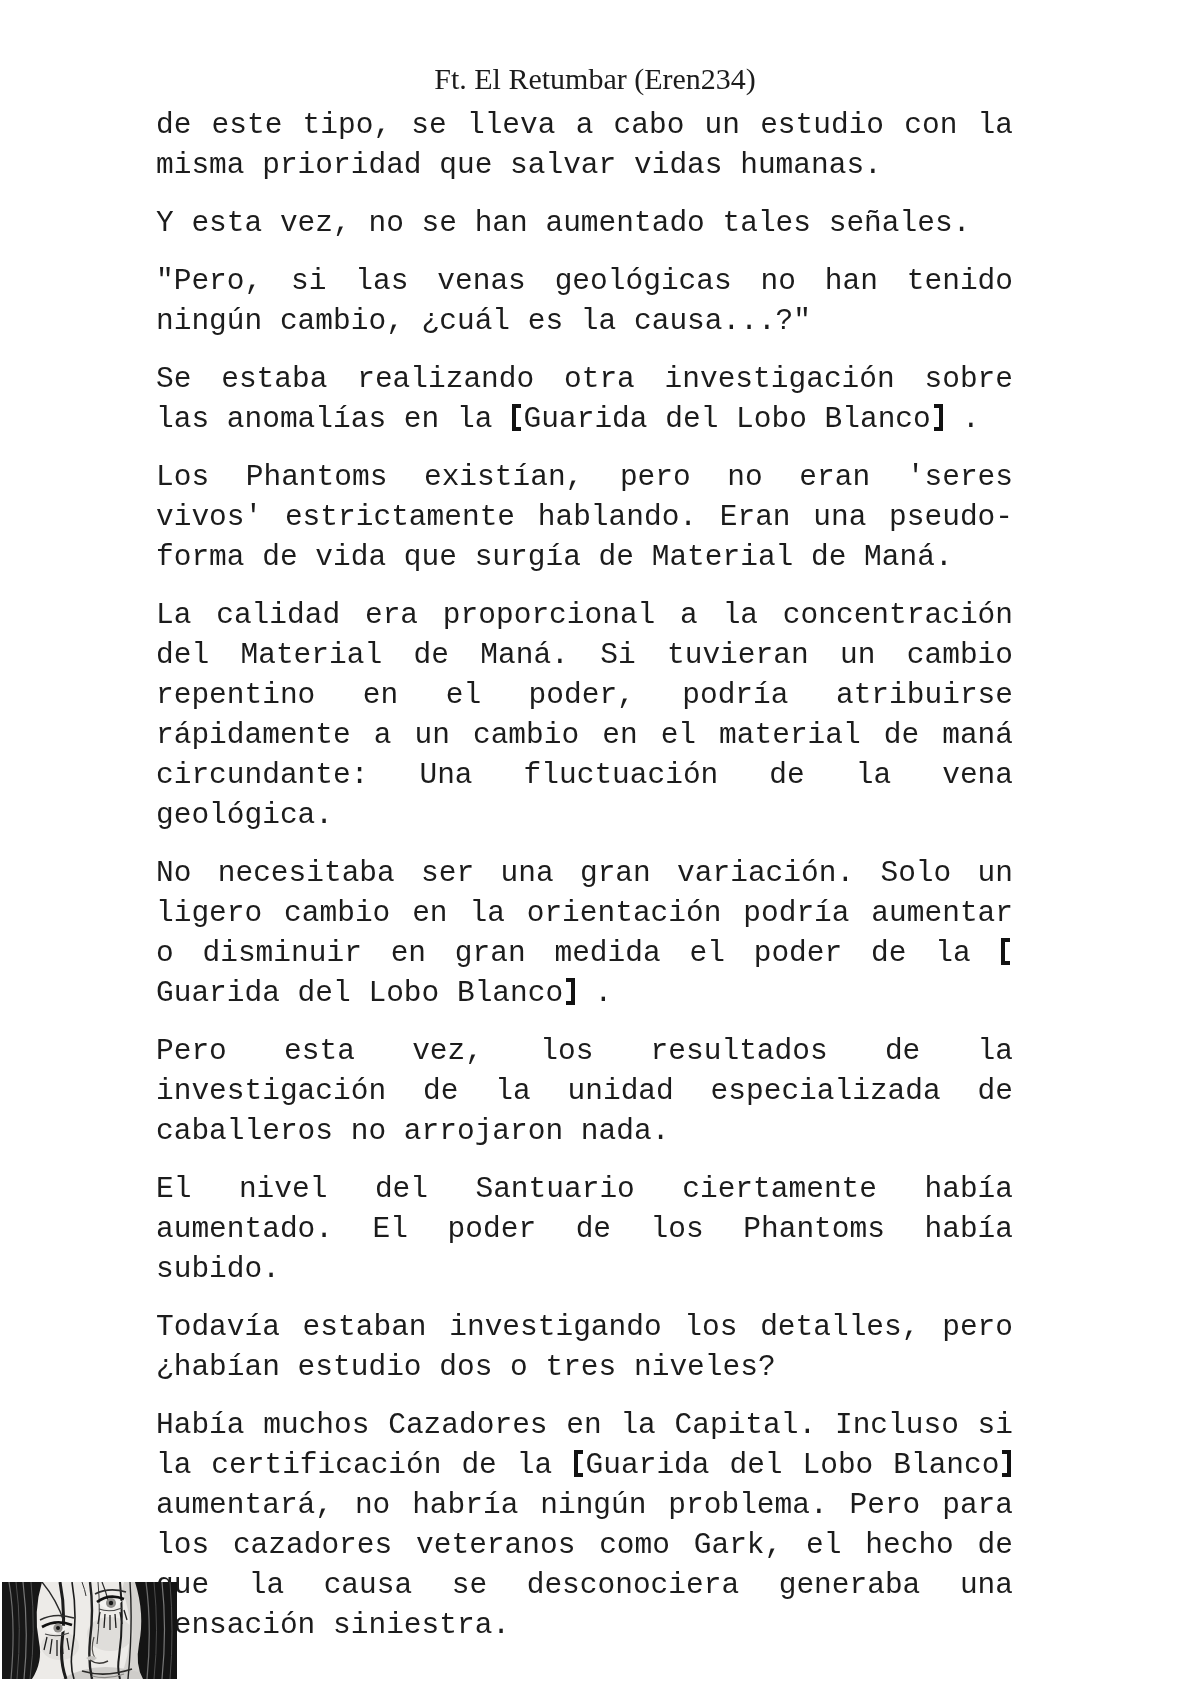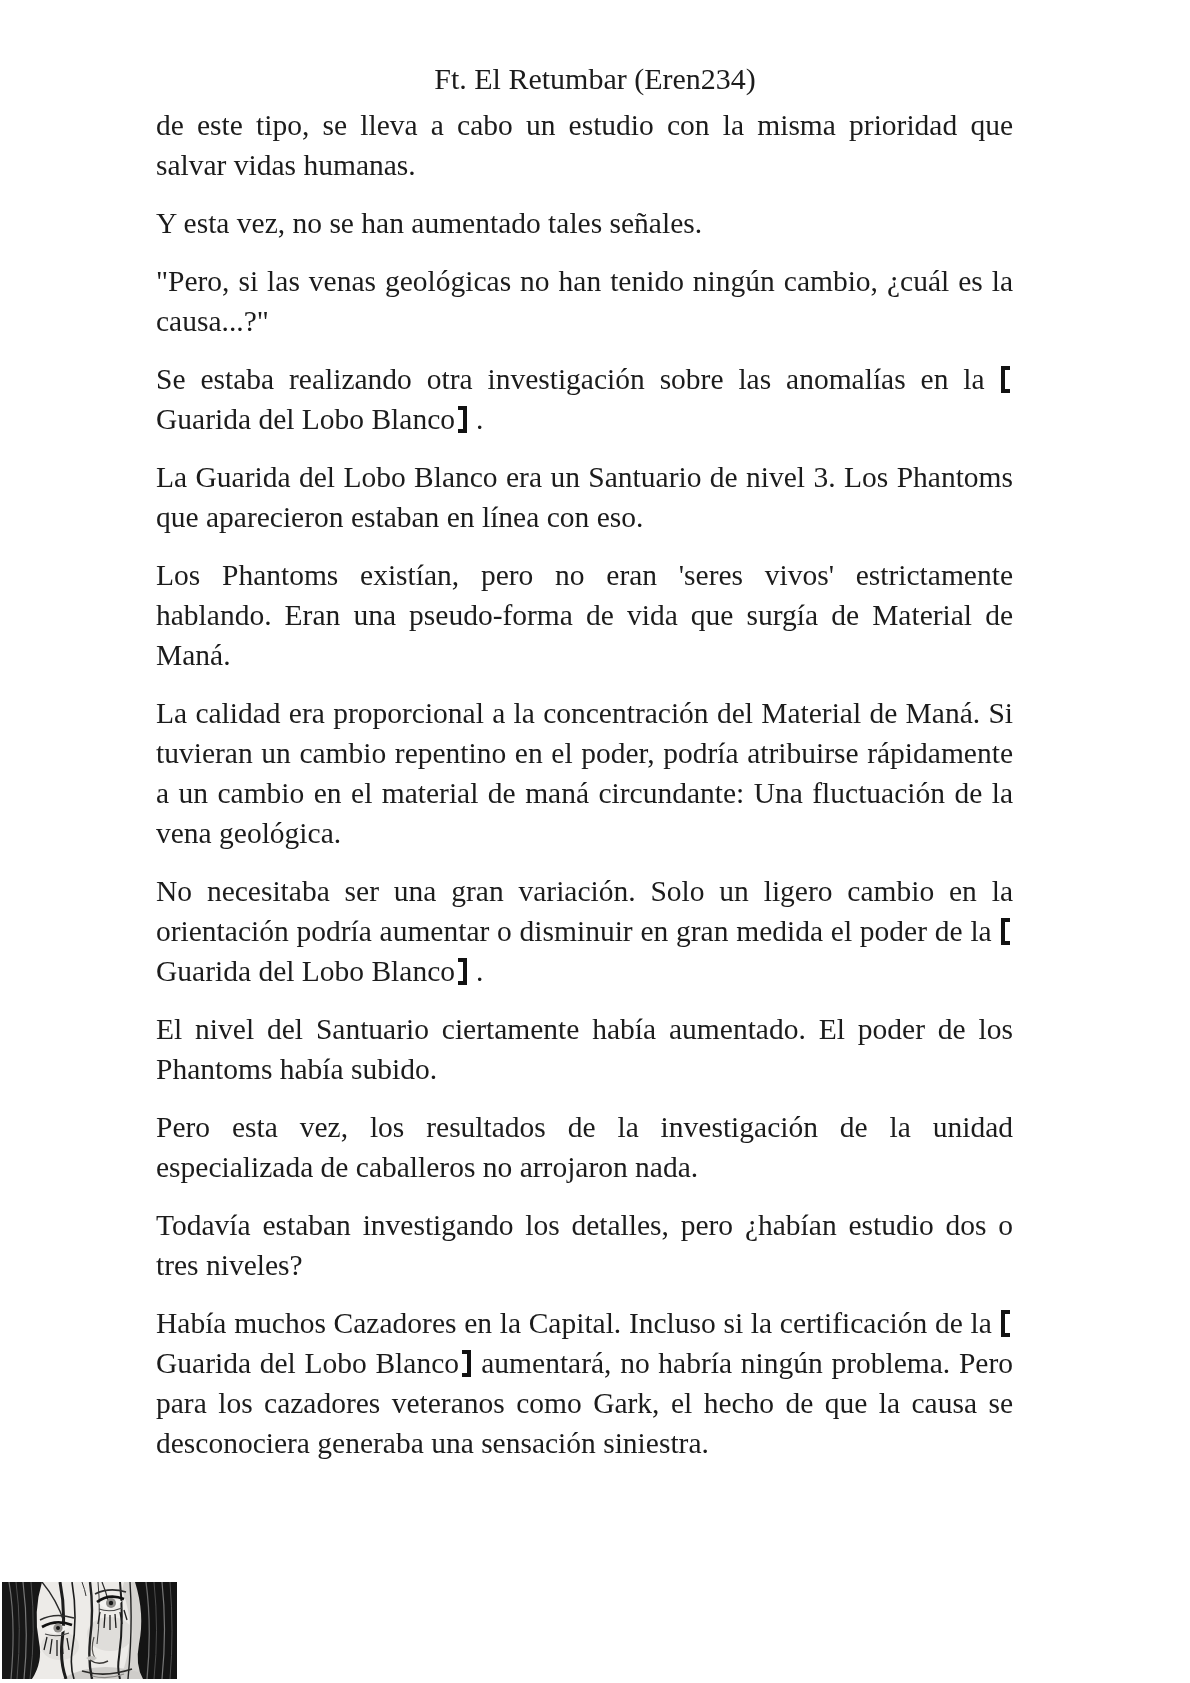--- a/index.html
+++ b/index.html
@@ -19,21 +19,21 @@
     line-height: 37px;
   }
   .title-line { white-space: nowrap; }
   .body-text {
     margin: 8px 177px 0 156px;
     text-align: justify;
     font-size: 29.5px;
     line-height: 40px;
     hyphens: none;
   }
-  .body-text p { margin: 0 0 18px 0; }
+  .body-text p { margin: 0 0 18px 0; font-family: Liberation Mono, monospace; }
   .body-text p:last-child { margin-bottom: 0; }
 
   
   .lb {
     display: inline-block;
     width: 0.30em;
     height: 0.92em;
     box-sizing: border-box;
     vertical-align: -0.13em;
   }
@@ -55,26 +55,25 @@
 
 <header class="title-block">
   <div class="title-line">Ft. El Retumbar (Eren234)</div>
 </header>
 
 <main class="body-text">
   <p>de este tipo, se lleva a cabo un estudio con la misma prioridad que salvar vidas humanas.</p>
   <p>Y esta vez, no se han aumentado tales señales.</p>
   <p>"Pero, si las venas geológicas no han tenido ningún cambio, ¿cuál es la causa...?"</p>
   <p>Se estaba realizando otra investigación sobre las anomalías en la <span class="lb lbo"></span>Guarida del Lobo Blanco<span class="lb lbc"></span> .</p>
-  <p>La Guarida del Lobo Blanco era un Santuario de nivel 3. Los Phantoms que aparecieron estaban en línea con eso.</p>
   <p>Los Phantoms existían, pero no eran 'seres vivos' estrictamente hablando. Eran una pseudo-forma de vida que surgía de Material de Maná.</p>
   <p>La calidad era proporcional a la concentración del Material de Maná. Si tuvieran un cambio repentino en el poder, podría atribuirse rápidamente a un cambio en el material de maná circundante: Una fluctuación de la vena geológica.</p>
   <p>No necesitaba ser una gran variación. Solo un ligero cambio en la orientación podría aumentar o disminuir en gran medida el poder de la <span class="lb lbo"></span>Guarida del Lobo Blanco<span class="lb lbc"></span> .</p>
+  <p>Pero esta vez, los resultados de la investigación de la unidad especializada de caballeros no arrojaron nada.</p>
   <p>El nivel del Santuario ciertamente había aumentado. El poder de los Phantoms había subido.</p>
-  <p>Pero esta vez, los resultados de la investigación de la unidad especializada de caballeros no arrojaron nada.</p>
   <p>Todavía estaban investigando los detalles, pero ¿habían estudio dos o tres niveles?</p>
   <p>Había muchos Cazadores en la Capital. Incluso si la certificación de la <span class="lb lbo"></span>Guarida del Lobo Blanco<span class="lb lbc"></span> aumentará, no habría ningún problema. Pero para los cazadores veteranos como Gark, el hecho de que la causa se desconociera generaba una sensación siniestra.</p>
 </main>
 
 <figure class="corner-art">
   <svg viewBox="0 0 175 97" xmlns="http://www.w3.org/2000/svg">
 
     <rect width="175" height="97" fill="#e9e7e4"></rect>
     <rect x="25" y="0" width="122" height="97" fill="#edebe8"></rect>
     <path d="M120,8 Q137,50 118,97 L147,97 L147,0 L122,0 Z" fill="#d5d3d0"></path>

